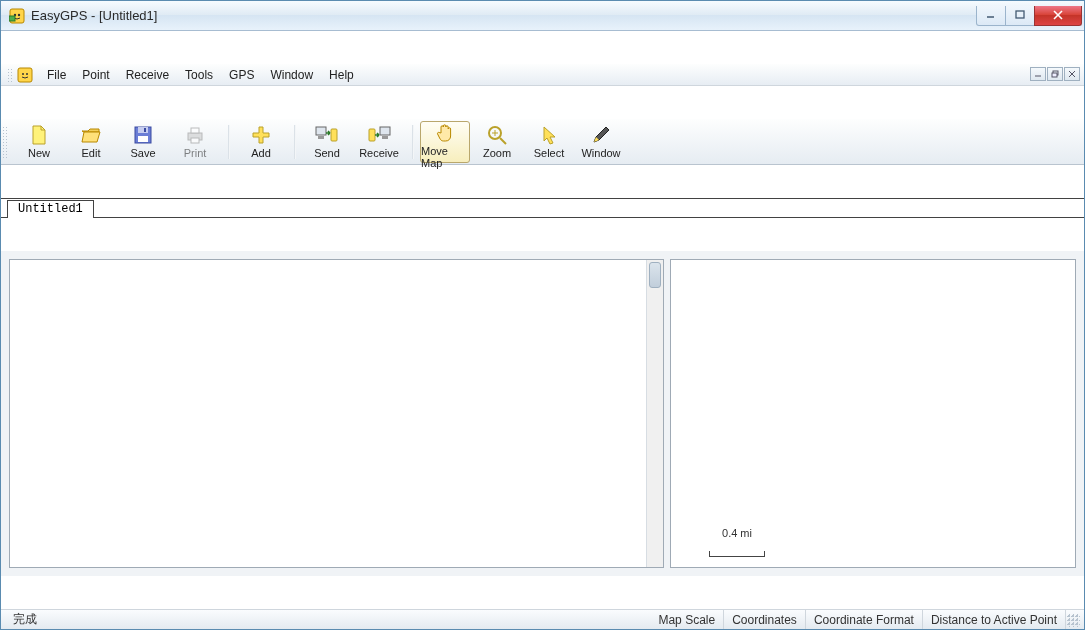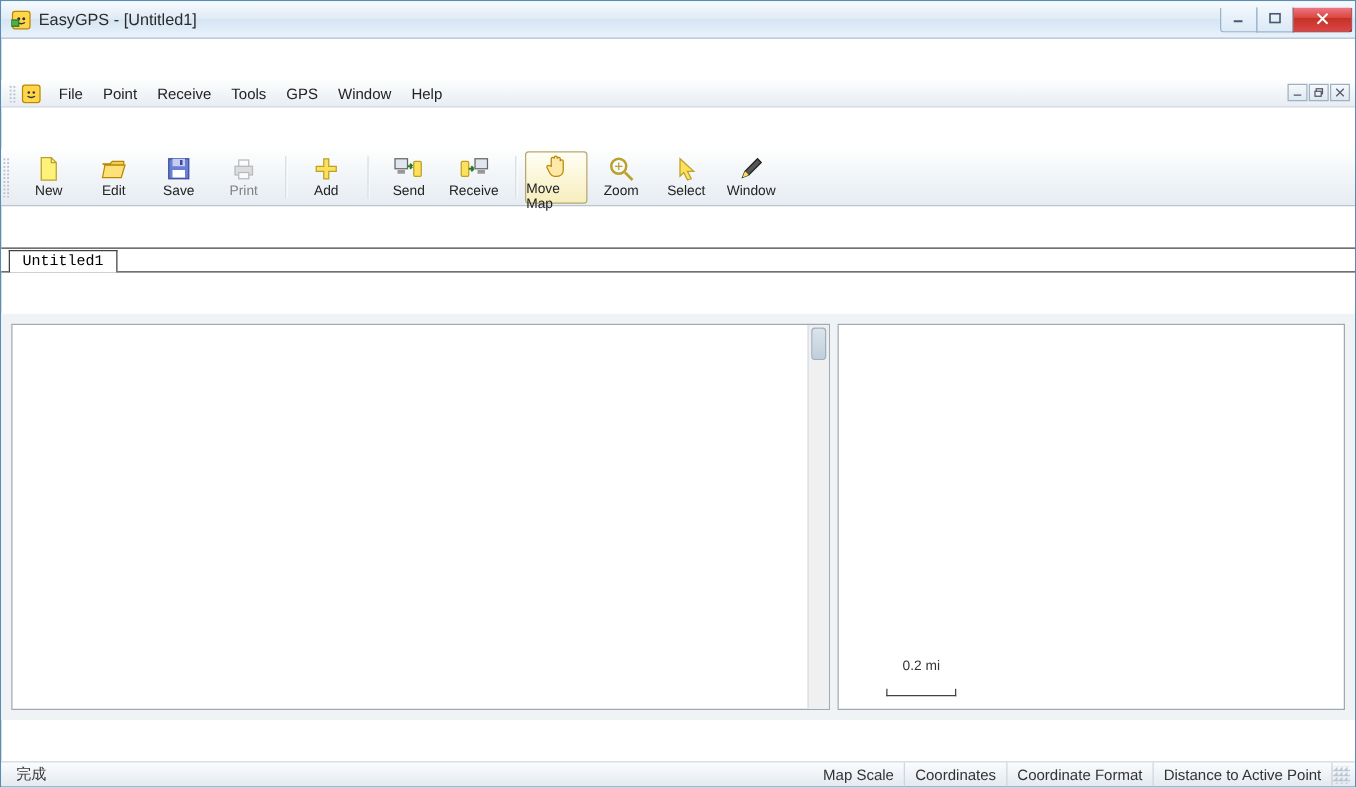--- a/index.html
+++ b/index.html
@@ -378,21 +378,21 @@
   </div>
 
   <div class="mainarea">
     <div class="leftpane">
       <div class="scrollbar">
         <div class="thumb"></div>
       </div>
     </div>
     <div class="rightpane">
       <div class="scalebar">
-        <span class="val">0.2 mi</span>
+        <span class="val">0.4 mi</span>
         <div class="bracket"></div>
       </div>
     </div>
   </div>
 
   <div class="statusbar">
     <div class="cell first">完成</div>
     <div class="spacer"></div>
     <div class="cell">Map Scale</div>
     <div class="cell">Coordinates</div>

